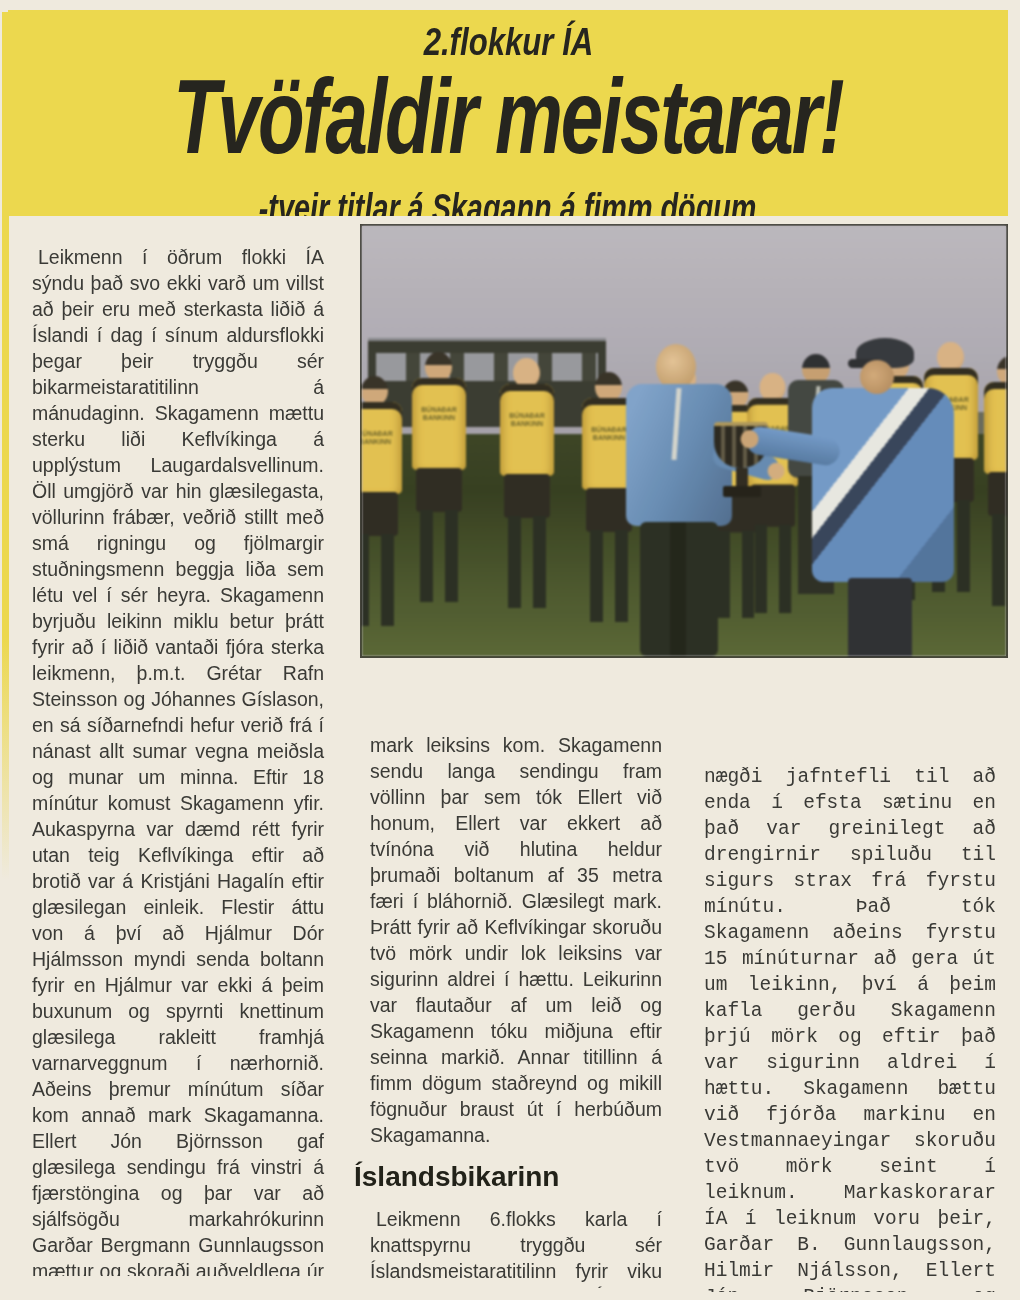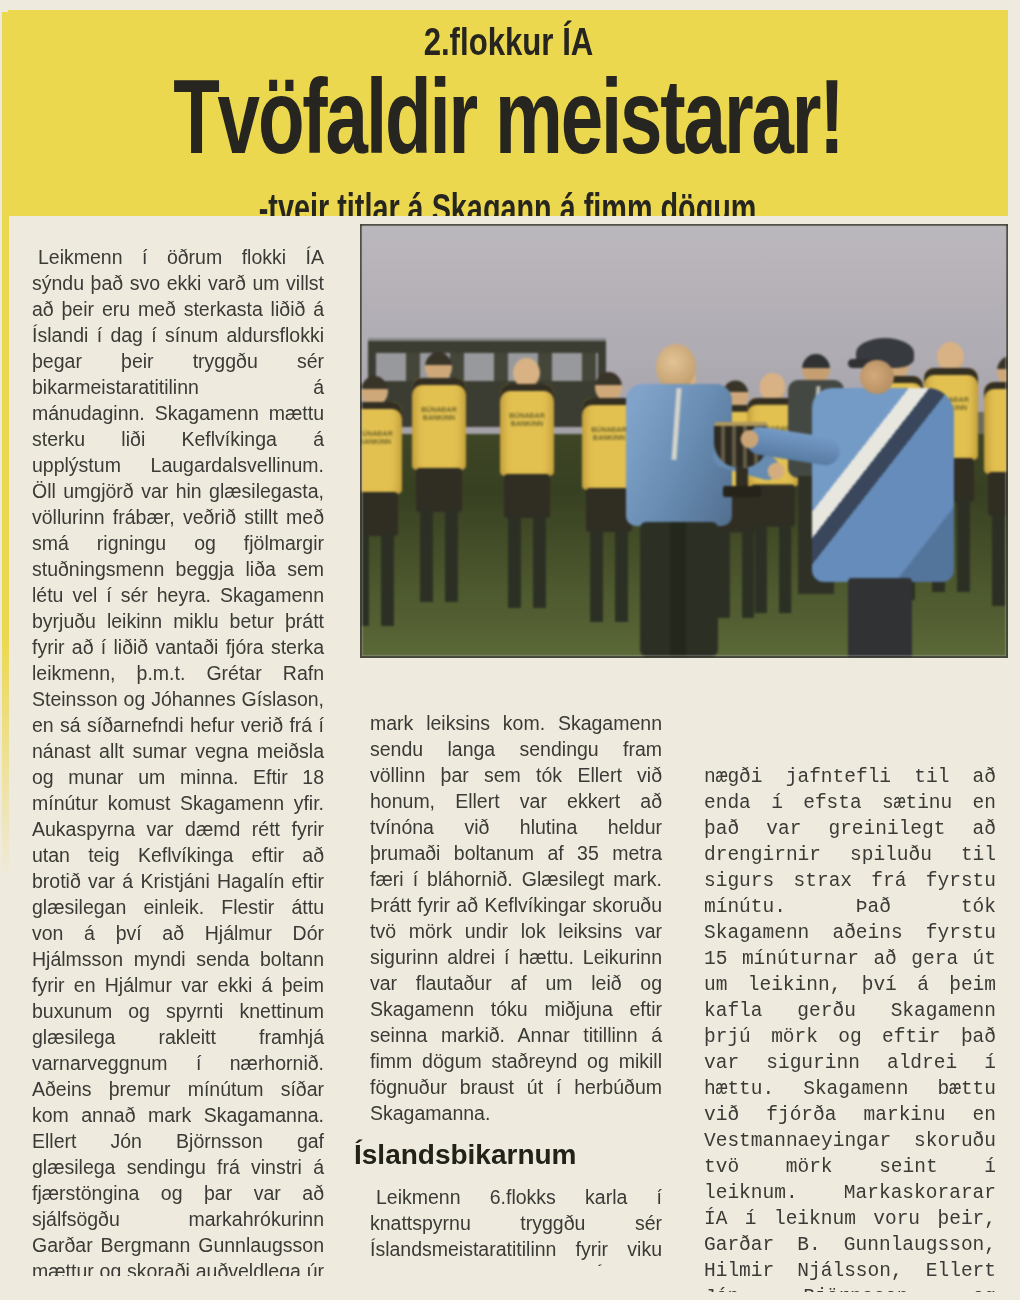--- a/index.html
+++ b/index.html
@@ -4,41 +4,41 @@
 <style>
   html,body{margin:0;padding:0;background:#d8d4c8;}
   .page{
     position:relative;width:1020px;height:1300px;margin:0 auto;
     background:#efeade;overflow:hidden;
     font-family:"Liberation Sans","DejaVu Sans",sans-serif;
   }
   
   .banner{
     position:absolute;left:8px;top:10px;width:1000px;height:206px;
-    background:#ecd84e;text-align:center;overflow:hidden;
+    background:#ecd84e;text-align:center;overflow:hidden;font-style:italic;
   }
   .side-strip{
     position:absolute;left:2px;top:12px;width:7px;height:868px;
     background:linear-gradient(180deg,#ecd84e 0,#ecd84e 72%,rgba(236,216,78,0) 100%);
   }
   .kicker-row{margin-top:10px;line-height:44px;height:46px;}
   .kicker{display:inline-block;font-size:38px;font-weight:bold;color:#26251f;
     transform:scaleX(0.82);transform-origin:center;white-space:nowrap;}
   .headline-row{line-height:100px;height:104px;margin-top:0;}
   .headline{display:inline-block;font-size:106px;font-weight:bold;color:#26251f;
     letter-spacing:-3px;transform:scaleX(0.72);transform-origin:center;white-space:nowrap;}
   .subhead-row{margin-top:16px;line-height:44px;}
   .subhead{display:inline-block;font-size:40px;font-weight:bold;color:#26251f;
     transform:scaleX(0.72);transform-origin:center;white-space:nowrap;}
 
   
   .col{position:absolute;width:324px;color:#3a3a36;font-size:19.5px;line-height:26px;
     text-align:justify;overflow:hidden;}
   .col-1{left:16px;top:228px;height:1048px;}
-  .col-2{left:354px;top:694px;height:572px;}
+  .col-2{left:354px;top:716px;height:572px;}
   .col-3{left:688px;top:748px;height:544px;font-family:Liberation Mono, monospace;}
   .col p{margin:16px;text-indent:6px;}
   .col p.cont{text-indent:0;}
   .section-heading{font-size:28px;font-weight:bold;color:#222219;margin:16px 0 7px 0;
     text-align:left;text-indent:0;}
   .byline{position:absolute;left:688px;top:1308px;width:324px;text-align:right;
     font-style:italic;font-size:22px;color:#3a3a36;}
 
   
   .photo{
@@ -273,21 +273,21 @@
           <i class="o-face"></i>
           <i class="o-legs"></i>
         </div>
     </div>
     <div class="tint"></div>
   </div>
 
 
   <div class="col col-2">
     <p class="cont">mark leiksins kom. Skagamenn sendu langa sendingu fram völlinn þar sem tók Ellert við honum, Ellert var ekkert að tvínóna við hlutina heldur þrumaði boltanum af 35 metra færi í bláhornið. Glæsilegt mark. Þrátt fyrir að Keflvíkingar skoruðu tvö mörk undir lok leiksins var sigurinn aldrei í hættu. Leikurinn var flautaður af um leið og Skagamenn tóku miðjuna eftir seinna markið. Annar titillinn á fimm dögum staðreynd og mikill fögnuður braust út í herbúðum Skagamanna.</p>
-    <div class="section-heading">Íslandsbikarnum</div>
+    <div class="section-heading">Íslandsbikarinn</div>
     <p>Leikmenn 6.flokks karla í knattspyrnu tryggðu sér Íslandsmeistaratitilinn fyrir viku síðan með sigri á ÍBV á Akranesvelli. Það var ljóst fyrir leikinn að leikmönnum ÍA</p>
   </div>
 
   <div class="col col-3">
     <p class="cont">nægði jafntefli til að enda í efsta sætinu en það var greinilegt að drengirnir spiluðu til sigurs strax frá fyrstu mínútu. Það tók Skagamenn aðeins fyrstu 15 mínúturnar að gera út um leikinn, því á þeim kafla gerðu Skagamenn þrjú mörk og eftir það var sigurinn aldrei í hættu. Skagamenn bættu við fjórða markinu en Vestmannaeyingar skoruðu tvö mörk seint í leiknum. Markaskorarar ÍA í leiknum voru þeir, Garðar B. Gunnlaugsson, Hilmir Njálsson, Ellert Jón Björnsson og Elínbergur Sveinsson.</p>
   </div>
 
   <div class="byline">HJH</div>
 
 </div>

